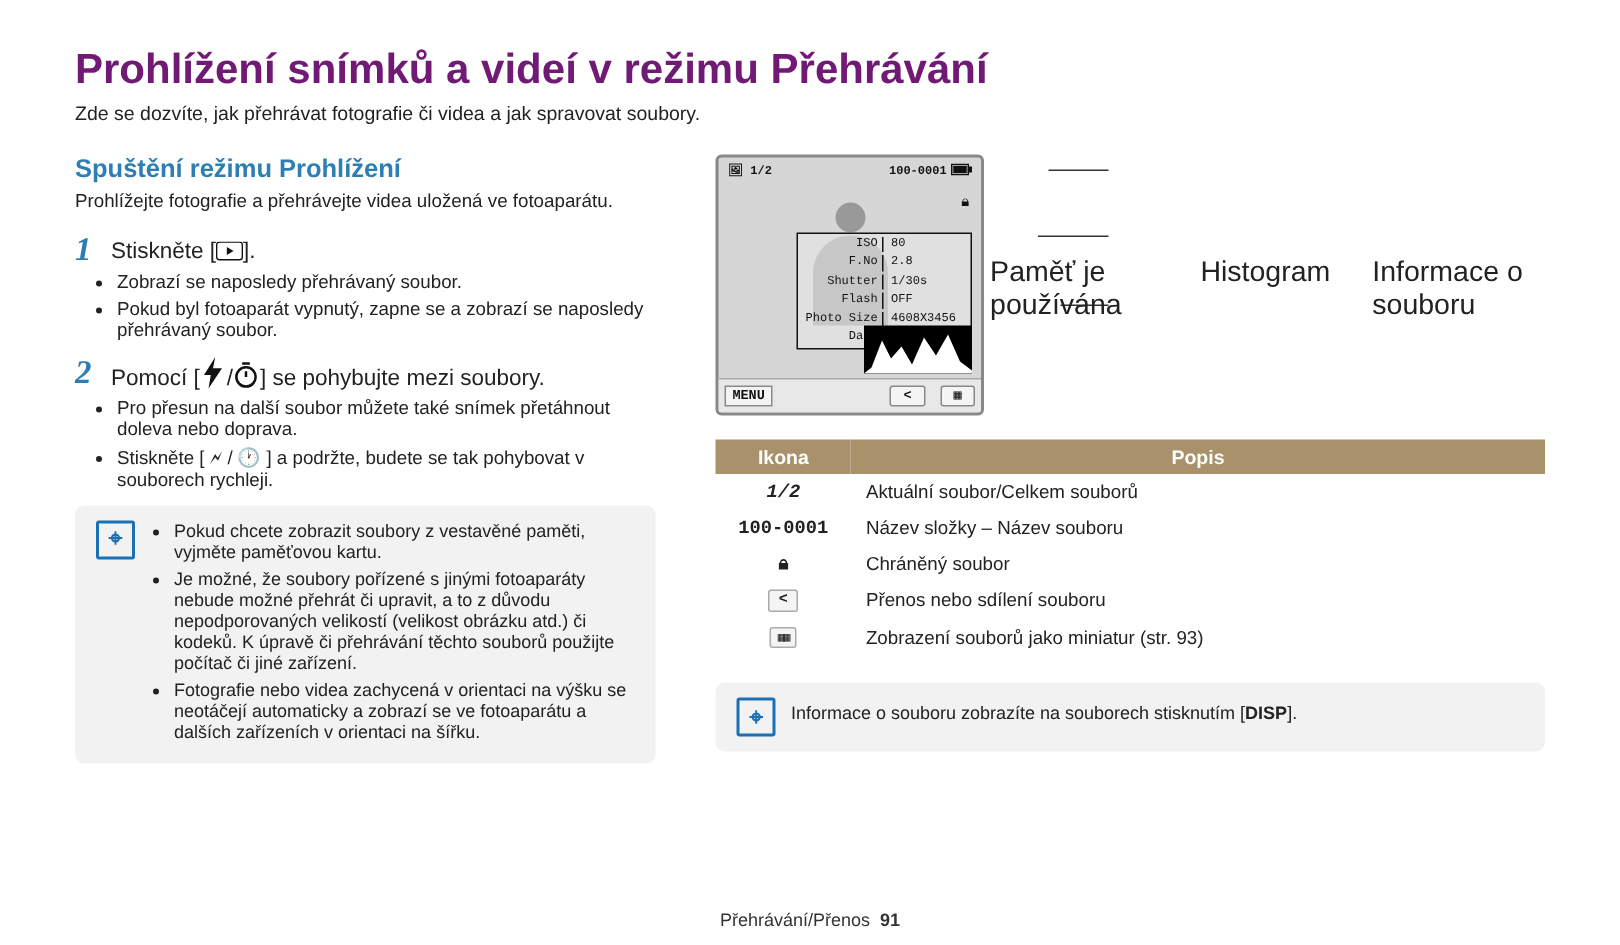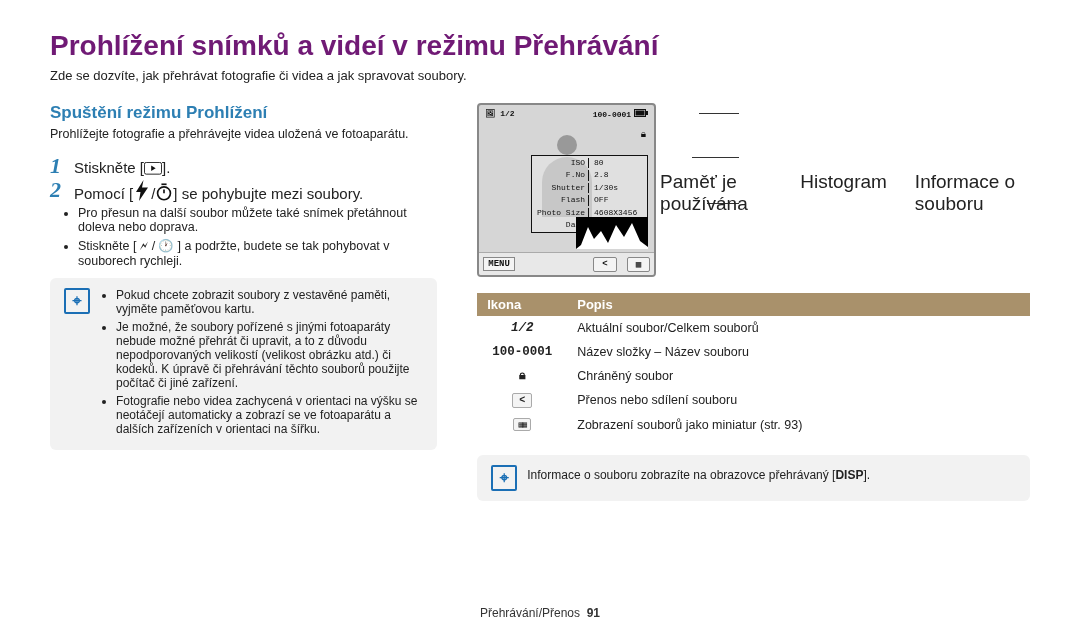--- a/index.html
+++ b/index.html
@@ -151,21 +151,21 @@
     font-size:9px; font-weight:bold;
   }
   .lcd-bottom .btns { margin-left:auto; display:flex; gap:10px;}
   .lcd-bottom .btns span { border:1px solid #888; padding:1px 8px; background:#f4f4f4; border-radius:2px;}
   .lcd-key-lock { position:absolute; right:8px; top:24px; font-size:10px;}
 
   .callouts { font-size: 19px; display:flex; gap:28px; padding-top:6px;}
   .callouts div { position:relative; }
 
   table.icon-table { border-collapse: collapse; width: 100%; font-size:12.5px;}
-  table.icon-table th { background:#a9916b; color:#fff; text-align:left; padding:4px 10px; font-weight:bold; font-size:13px;}
+  table.icon-table th { background:#a9916b; color:#fff; text-align:center; padding:4px 10px; font-weight:bold; font-size:13px;}
   table.icon-table th:first-child { width:70px;}
   table.icon-table td { padding:5px 10px; vertical-align:top; border:none;}
   table.icon-table td:first-child { text-align:center; font-family:"Courier New", monospace; font-weight:bold;}
   .icon-cell svg, .icon-cell span { vertical-align:middle;}
 
   .share-btn {
     display:inline-block; border:1px solid #aaa; padding:1px 6px; border-radius:2px;
     font-size:10px; background:#f4f4f4;
   }
   .thumb-btn {
@@ -196,20 +196,24 @@
       <span class="step-num">1</span>
       <span class="step-text">
         <span>Stiskněte [</span><span class="inline-icon">
             <svg viewBox="0 0 20 14">
               <rect x="0.5" y="0.5" width="19" height="13" rx="2" fill="none" stroke="#111"></rect>
               <path d="M8 4 L13 7 L8 10 Z" fill="#111"></path>
             </svg>
           </span><span>].</span>
       </span>
     </div>
+    <ul class="bullets">
+      <li>Zobrazí se naposledy přehrávaný soubor.</li>
+      <li>Pokud byl fotoaparát vypnutý, zapne se a zobrazí se naposledy přehrávaný soubor.</li>
+    </ul>
 
     <div class="step">
       <span class="step-num">2</span>
       <span class="step-text">
         <span>Pomocí [</span><span class="inline-icon">
             <svg viewBox="0 0 12 14">
               <path d="M7 0 L2 8 L5 8 L4 14 L10 5 L6 5 Z" fill="#111"></path>
             </svg>
           </span>/<span class="inline-icon">
             <svg viewBox="0 0 14 14">
@@ -330,21 +334,21 @@
       <tr>
             <td class="icon-cell"><span class="thumb-btn">▦▦</span></td>
             <td>Zobrazení souborů jako miniatur (str. 93)</td>
           </tr>
     </tbody>
       </table>
 
     <div class="note-box" style="margin-top:18px;">
       <div class="note-icon">⌖</div>
       <div style="padding-top:3px;">
-        <span>Informace o souboru zobrazíte na obrazovce přehrávaný [</span><b>DISP</b><span>].</span>
+        <span>Informace o souboru zobrazíte na souborech stisknutím [</span><b>DISP</b><span>].</span>
       </div>
     </div>
   </div>
 </div>
 
 <div class="footer">
   <span>Přehrávání/Přenos</span>&nbsp;&nbsp;<b>91</b>
 </div>
 
 </body></html>

